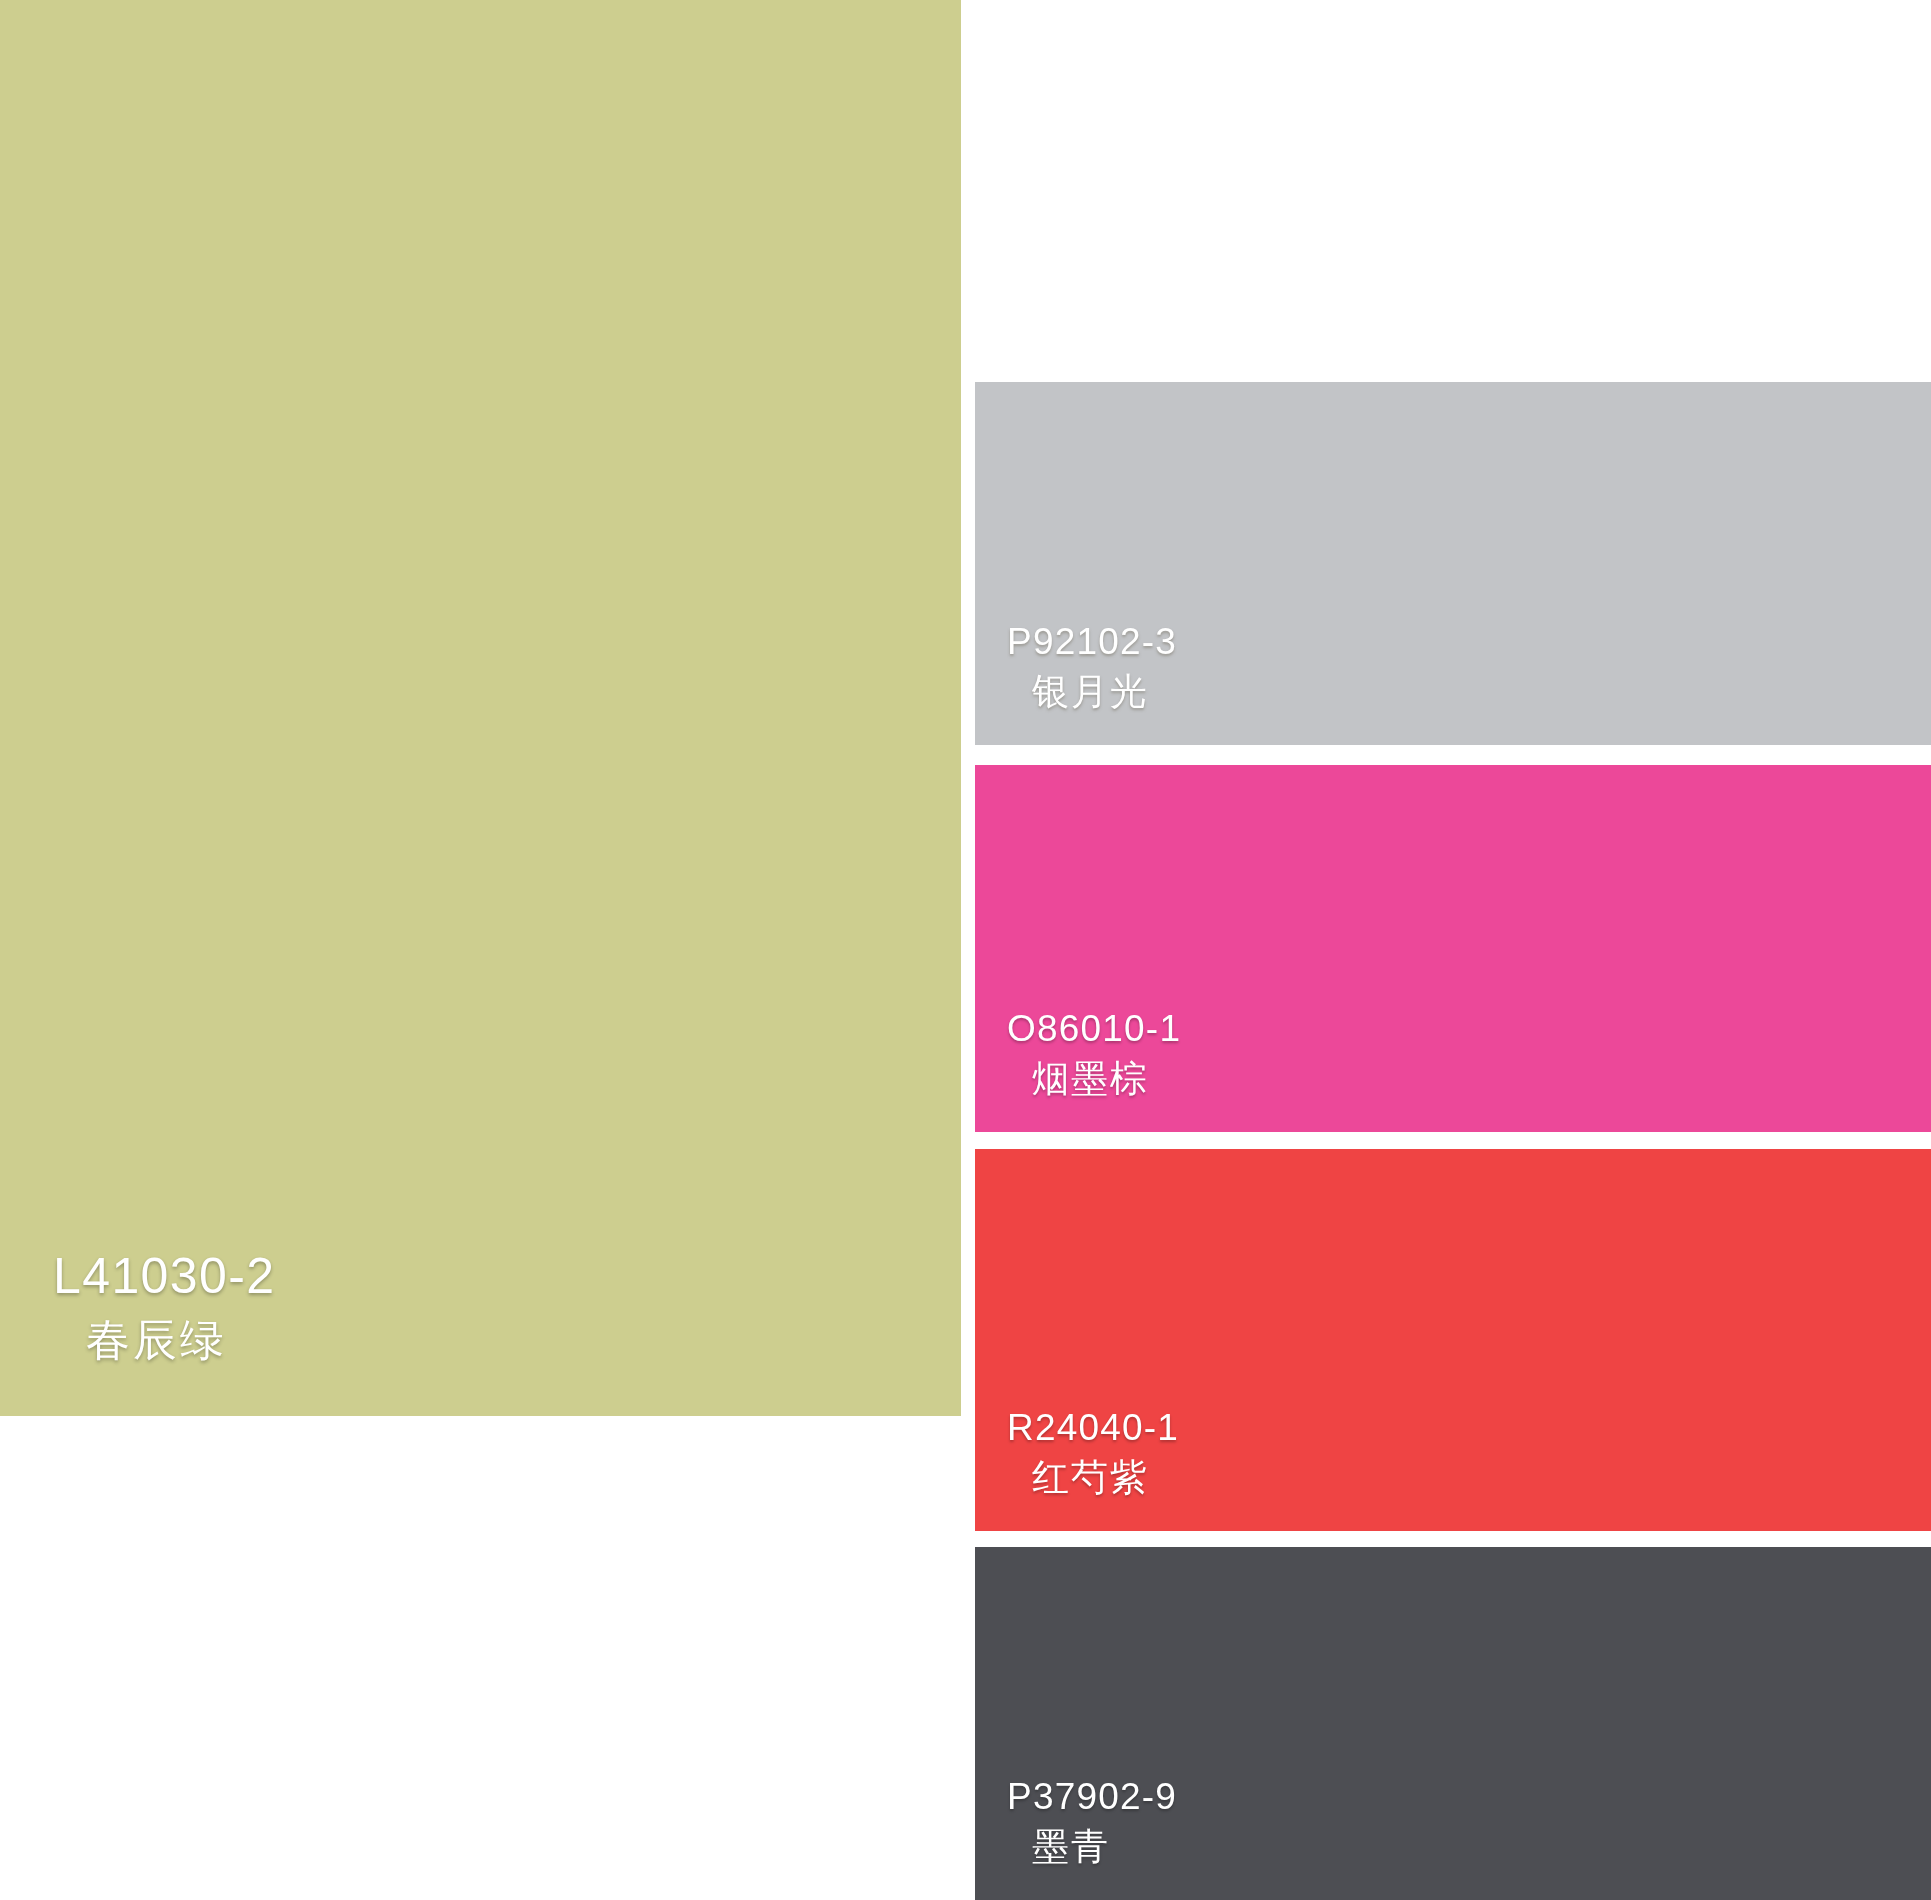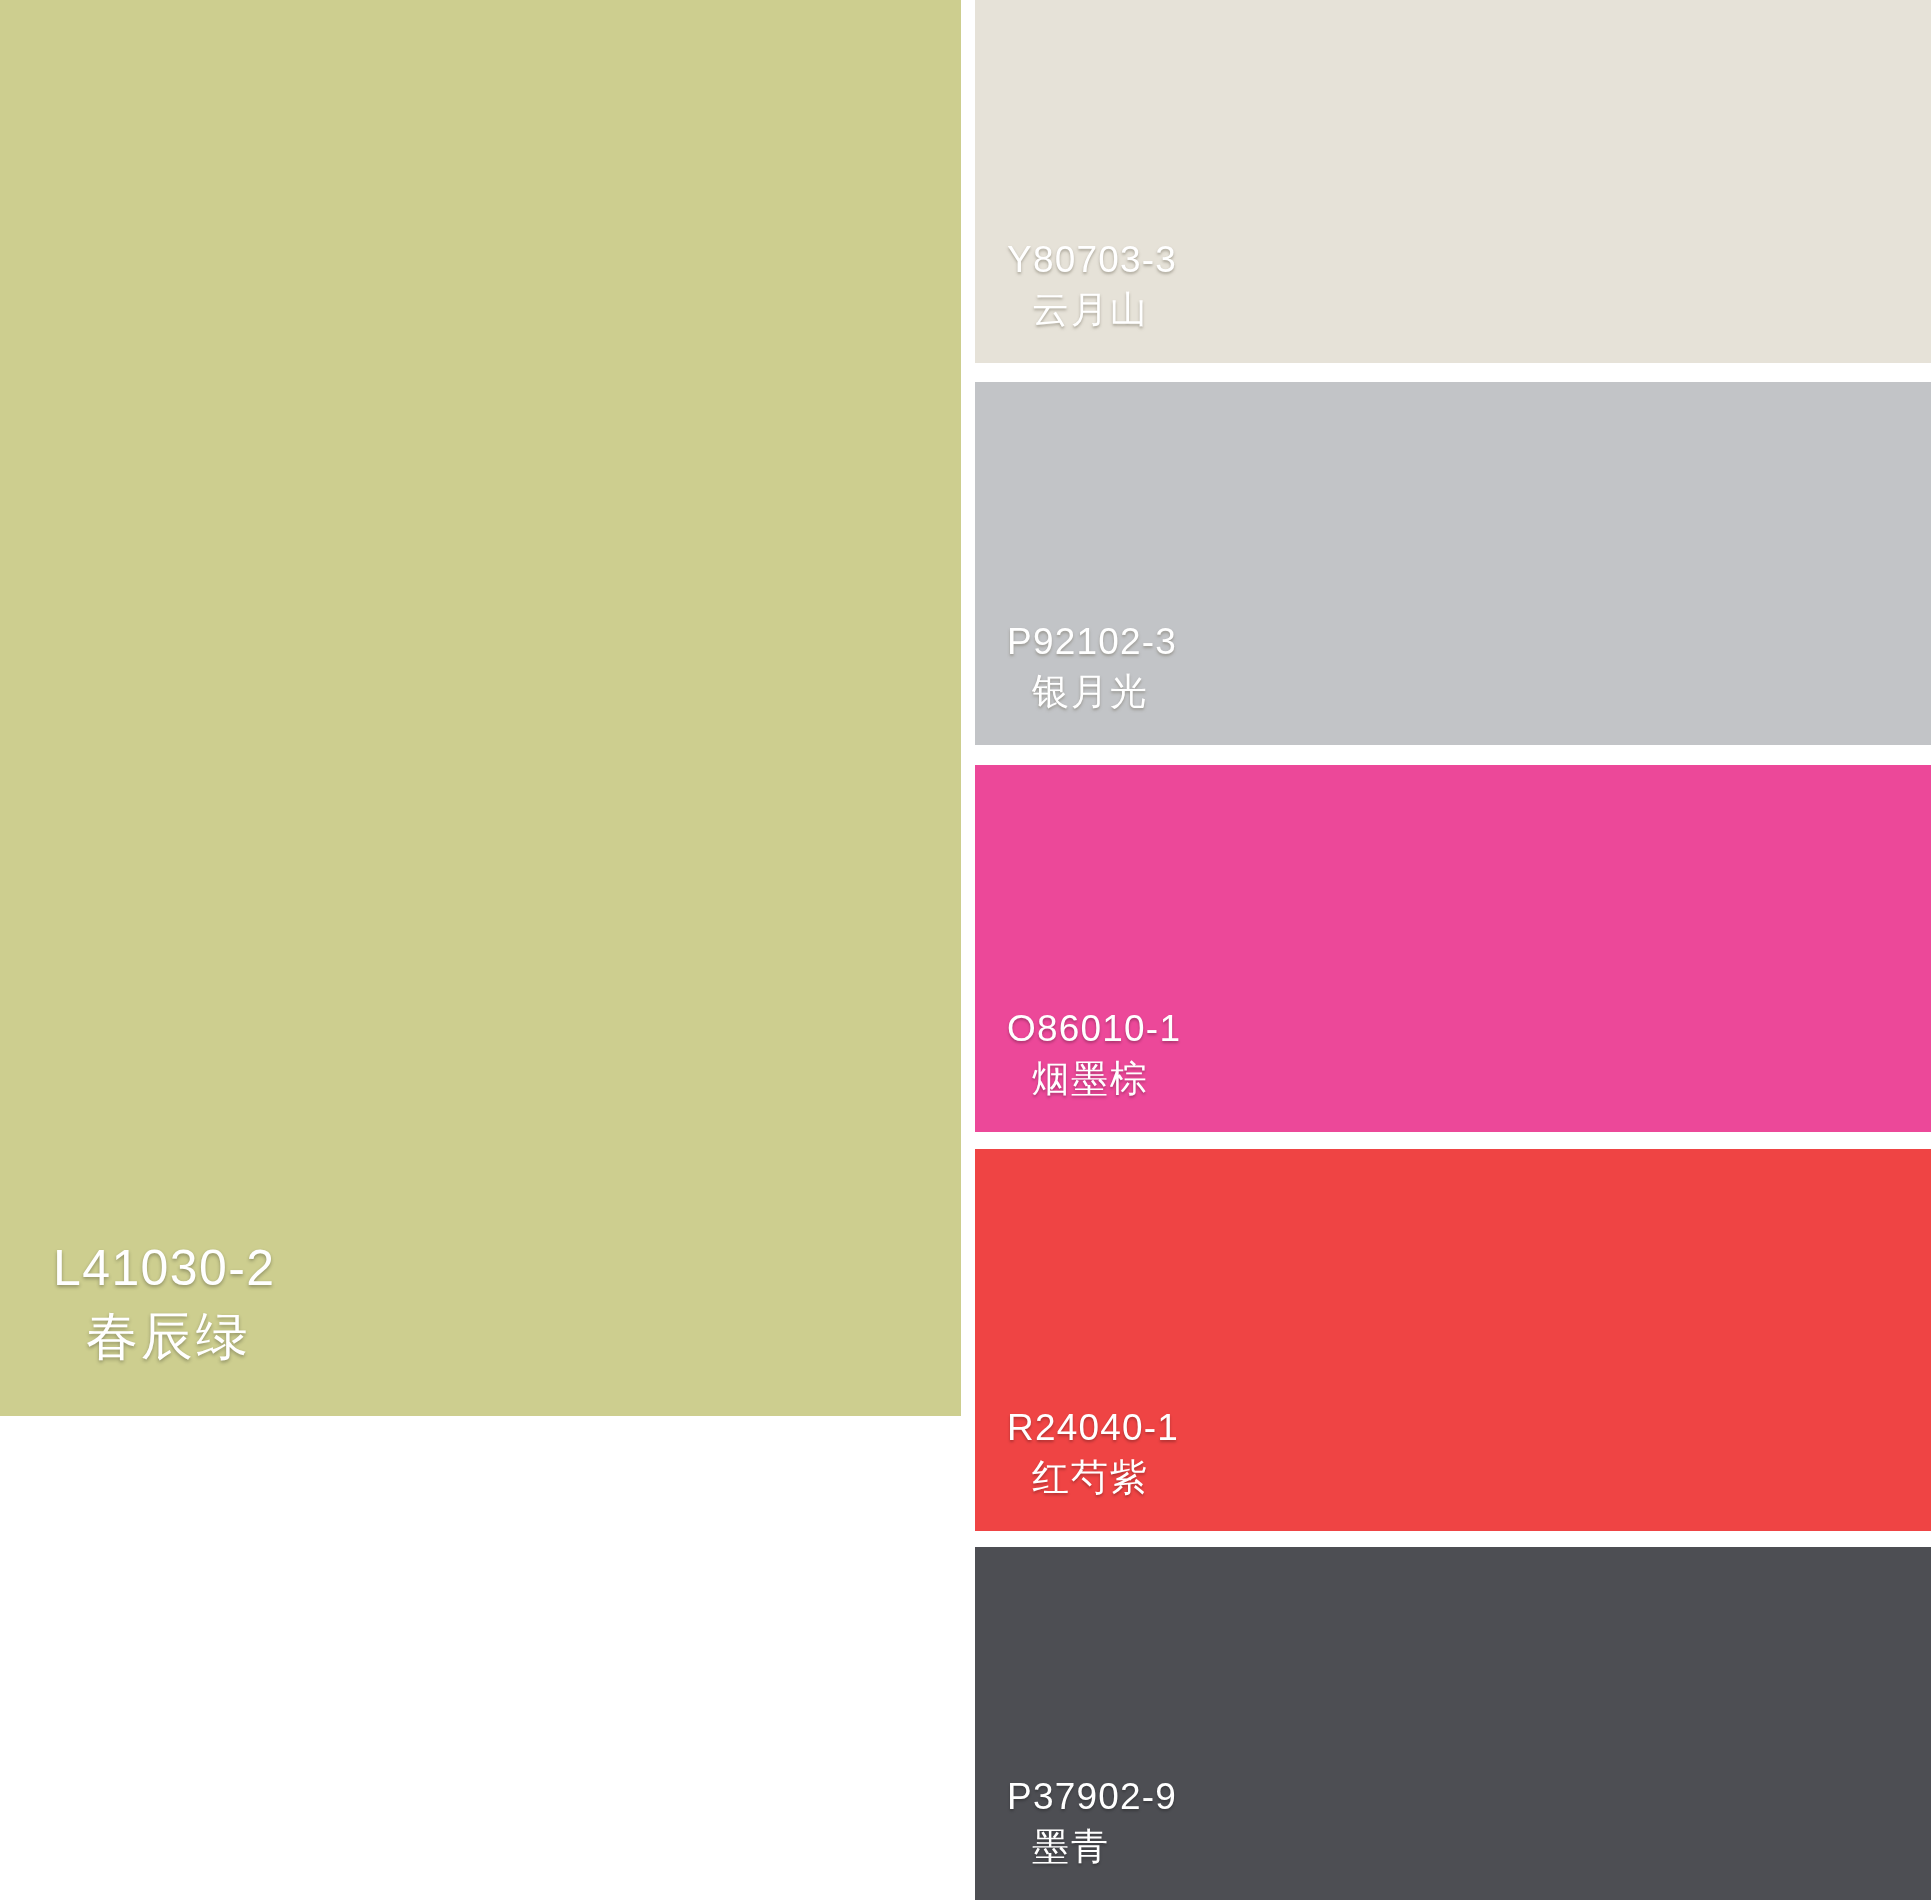--- a/index.html
+++ b/index.html
@@ -41,21 +41,21 @@
     font-weight: 400;
     letter-spacing: 1.4px;
     color: #ffffff;
     text-shadow: 0 1.9px 3.9px rgba(0,0,0,0.30);
     white-space: nowrap;
     margin-bottom: 17.4px;
   }
 
   .primary-name {
     display: block;
-    font-size: 52px;
+    font-size: 44px;
     font-weight: 400;
     letter-spacing: 2.9px;
     color: #ffffff;
     text-shadow: 0 1.9px 3.9px rgba(0,0,0,0.30);
     white-space: nowrap;
     padding-left: 33px;
   }
 
   
   .secondary-column {
@@ -115,26 +115,20 @@
 
   <div class="primary-swatch" style="background: rgb(205, 206, 143);">
     <div class="primary-caption">
       <span class="primary-code">L41030-2</span>
       <span class="primary-name">春辰绿</span>
     </div>
   </div>
 
   <div class="secondary-column">
 
-    <div class="secondary-swatch light" style="background: rgb(230, 226, 216); top: 0px; height: 363px;">
-      <div class="secondary-caption">
-        <span class="secondary-code">Y80703-3</span>
-        <span class="secondary-name">云月山</span>
-      </div>
-    </div>
 
     <div class="secondary-swatch light" style="background: rgb(194, 196, 199); top: 382px; height: 363px; padding-left: 34px;">
       <div class="secondary-caption">
         <span class="secondary-code">P92102-3</span>
         <span class="secondary-name">银月光</span>
       </div>
     </div>
 
     <div class="secondary-swatch" style="background: #ec4899; top: 765px; height: 367px;">
       <div class="secondary-caption">

